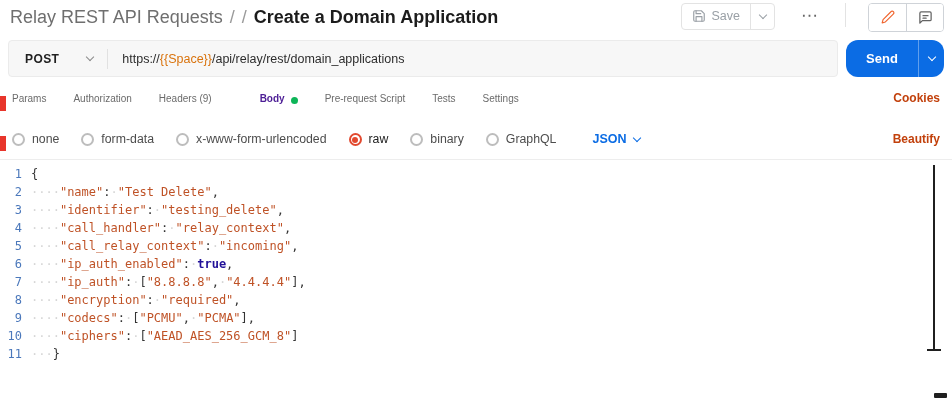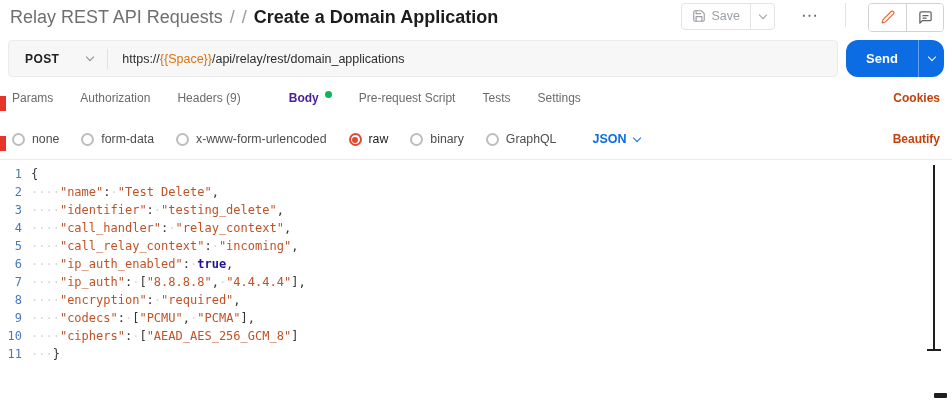--- a/index.html
+++ b/index.html
@@ -38,21 +38,21 @@
   .method .chev { color: #8a8a8a; }
   .url-sep { width: 1px; height: 20px; background: #e1e1e1; }
   .url { padding-left: 14px; font-size: 12.5px; color: #2d2d2d; white-space: nowrap; overflow: hidden; }
   .url .var { color: #d9730d; }
   .send-btn { width: 98px; margin-left: 8px; border-radius: 12px; background: #0b6ce4; color: #fff; display: flex; align-items: stretch; overflow: hidden; cursor: pointer; }
   .send-main { flex: 1; display: flex; align-items: center; justify-content: center; font-size: 13px; font-weight: 600; }
   .send-chev { width: 26px; display: flex; align-items: center; justify-content: center; border-left: 1px solid rgba(255,255,255,.35); }
 
   
   .tabs-row { display: flex; align-items: center; height: 42px; padding: 0 12px; flex: none; }
-  .tab { font-size: 12px; color: #6b6b6b; margin-right: 27px; display: flex; align-items: flex-start; gap: 6px; cursor: pointer; white-space: nowrap; }
+  .tab { font-size: 10px; color: #6b6b6b; margin-right: 27px; display: flex; align-items: flex-end; gap: 6px; cursor: pointer; white-space: nowrap; }
   .tab.active { color: #4c1d95; font-weight: 700; margin-left: 21px; }
   .green-dot { width: 7px; height: 7px; border-radius: 50%; background: #0db558; display: inline-block; }
   .right-link { margin-left: auto; color: #c2410c; font-size: 12px; font-weight: 600; cursor: pointer; white-space: nowrap; text-align: center; }
 
   
   .radio-row { display: flex; align-items: center; height: 40px; padding: 0 12px; flex: none; }
   .opt { display: flex; align-items: flex-end; gap: 7px; margin-right: 22px; font-size: 12.3px; color: #4d4d4d; cursor: pointer; white-space: nowrap; }
   .radio { width: 13px; height: 13px; border-radius: 50%; border: 2px solid #bdbdbd; background: #fff; position: relative; flex: none; }
   .opt.selected .radio { border-color: #e2492f; }
   .opt.selected .radio::after { content: ""; position: absolute; inset: 1.5px; border-radius: 50%; background: #e2492f; }

